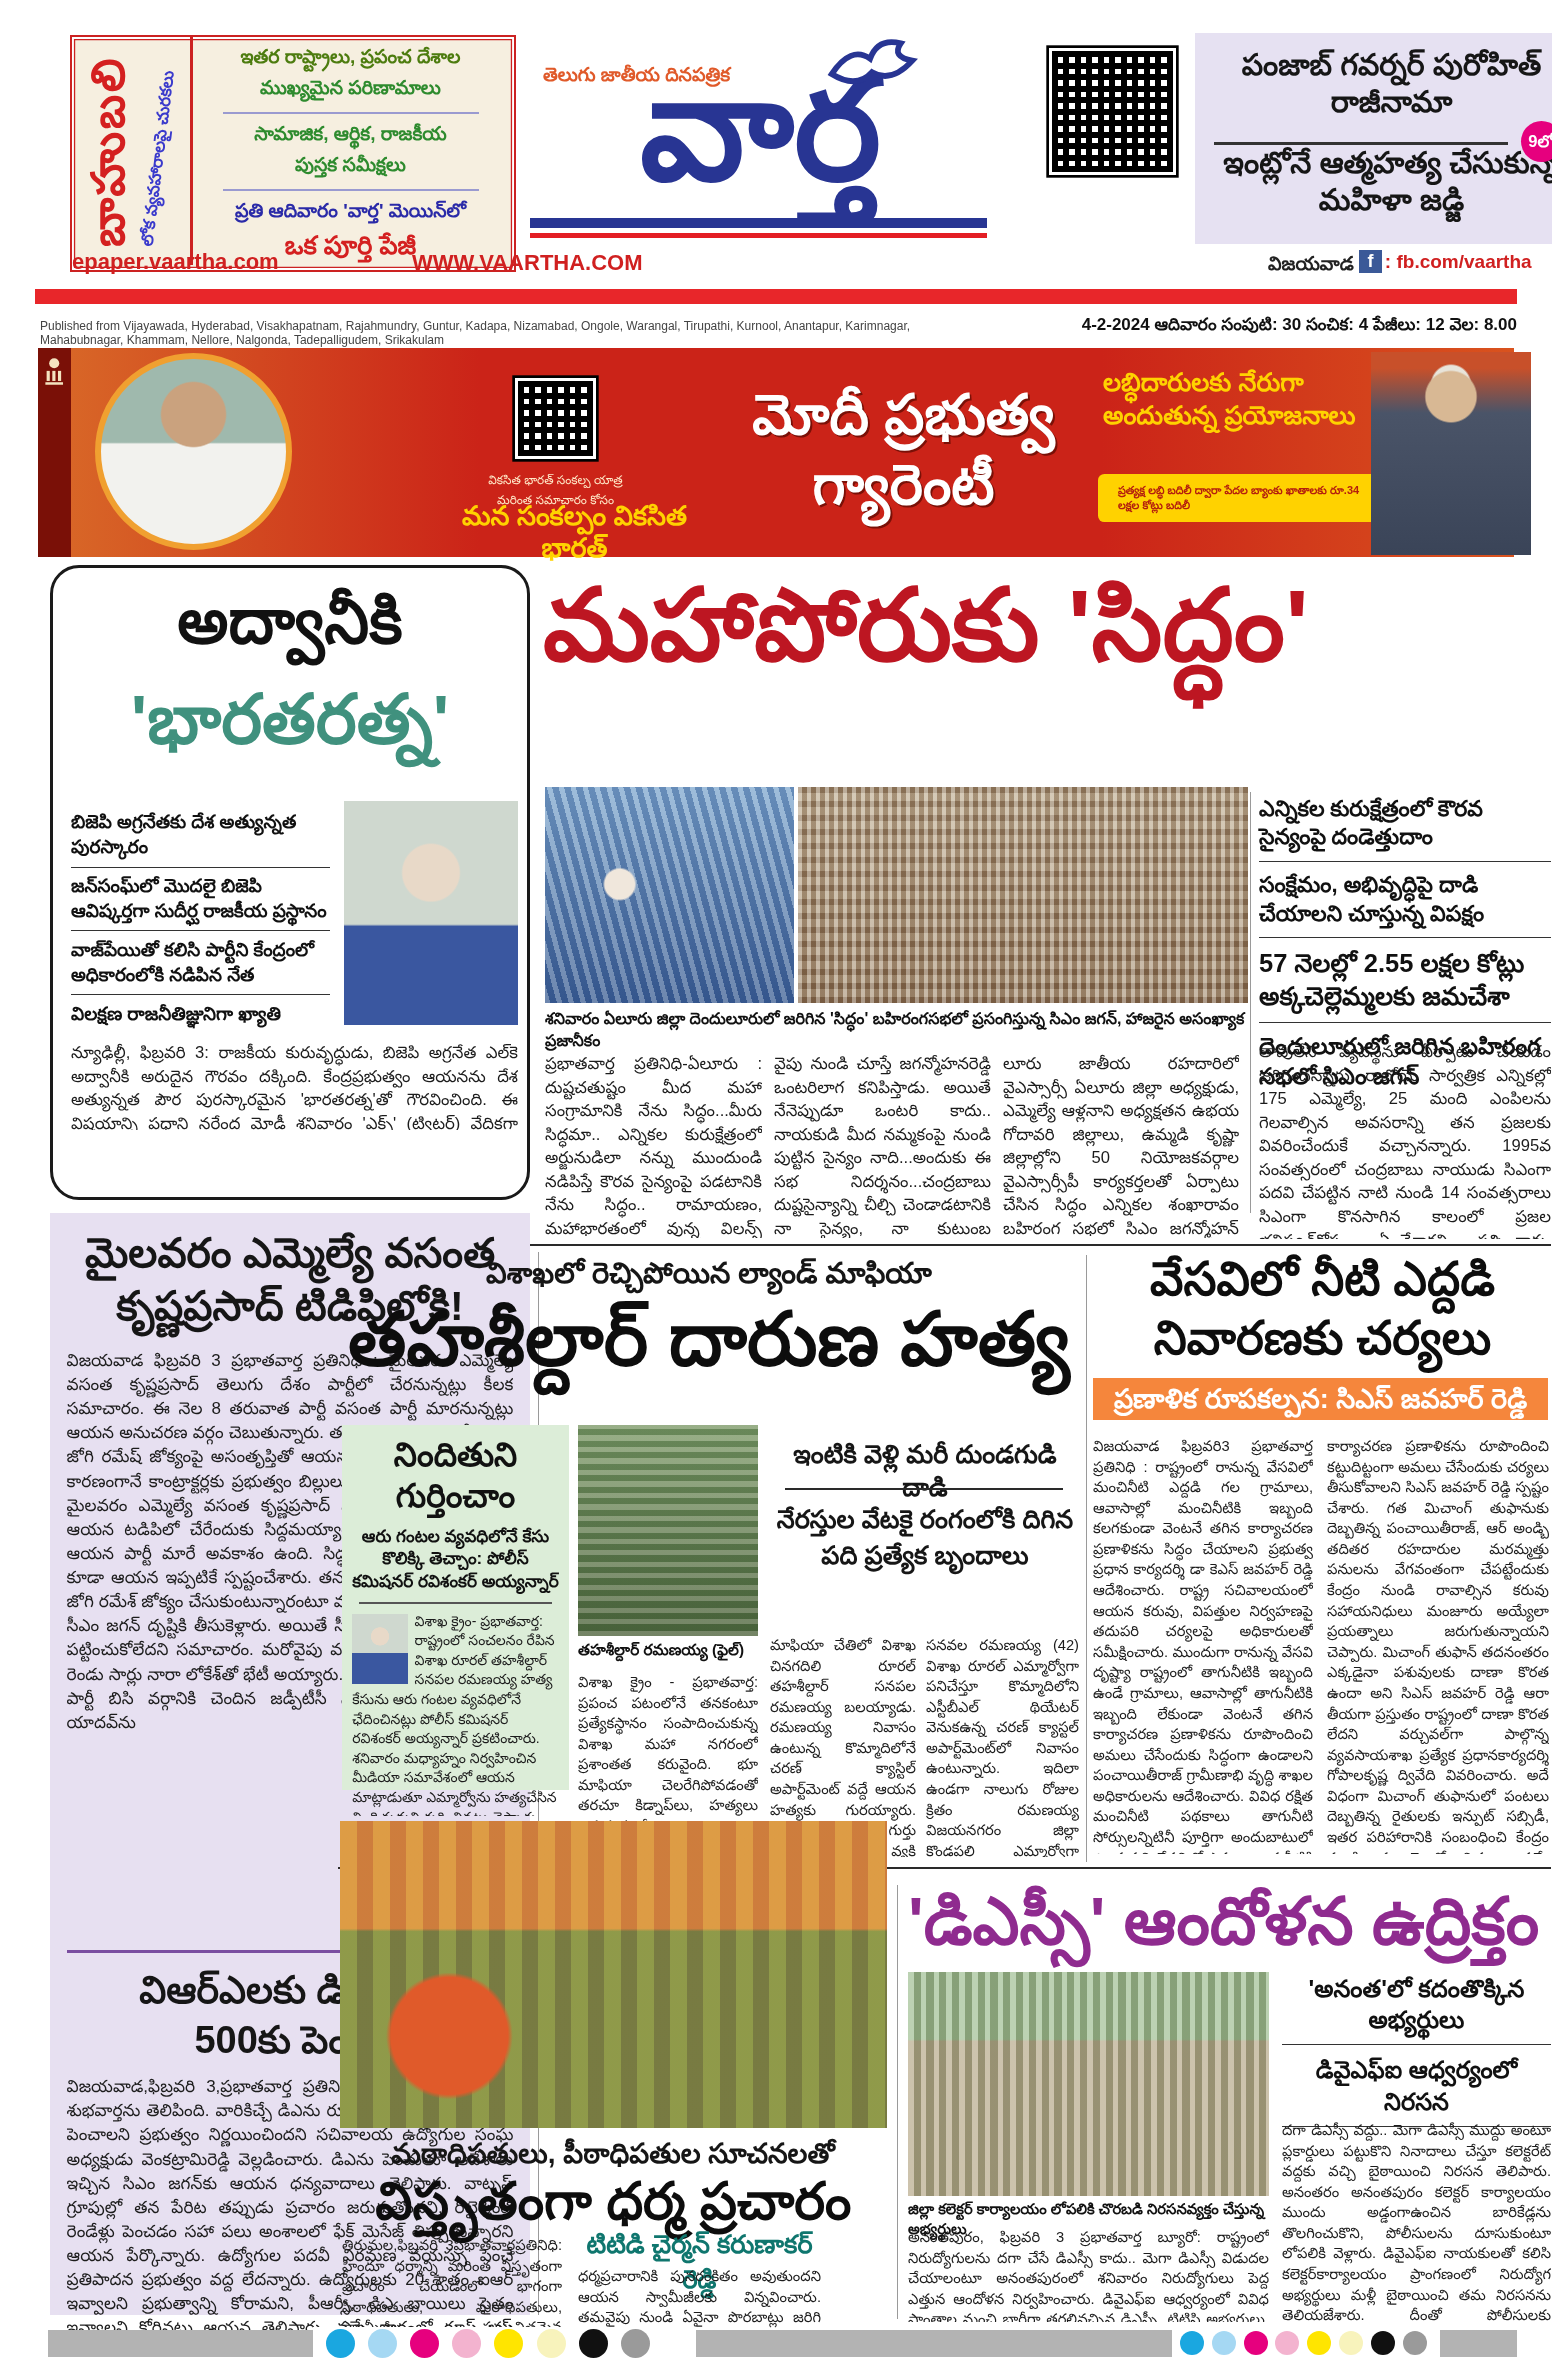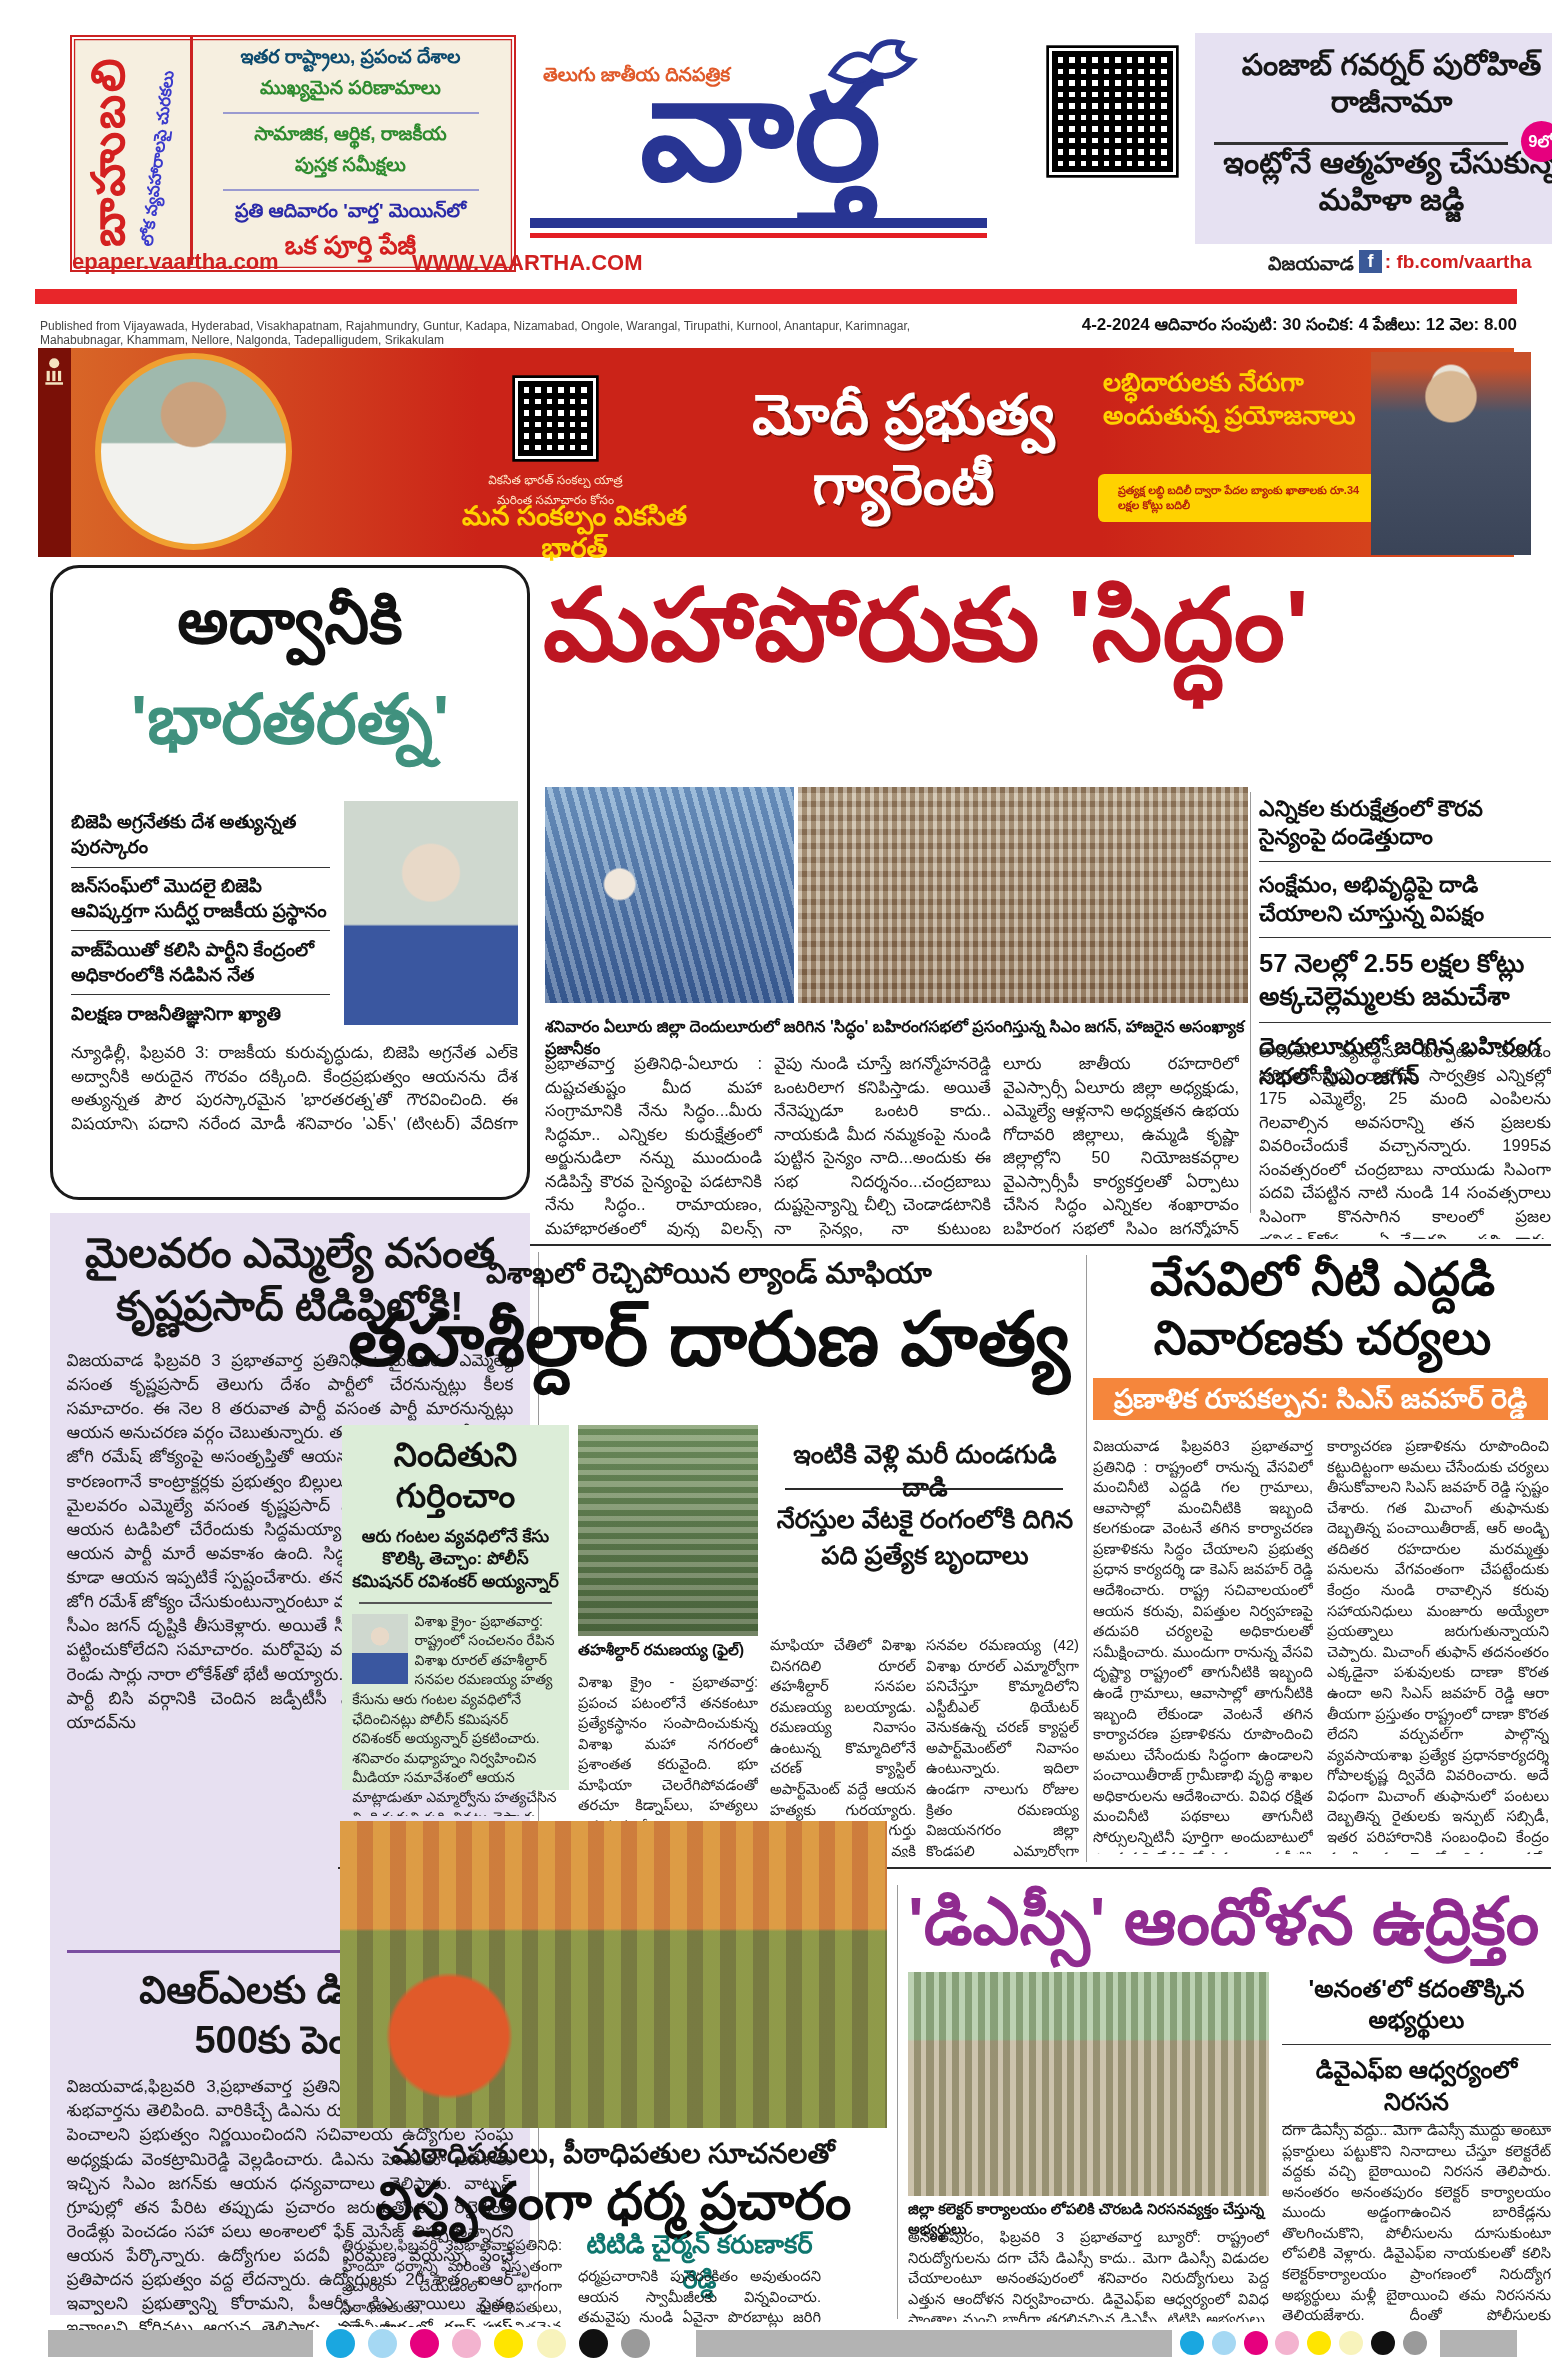--- a/index.html
+++ b/index.html
@@ -46,21 +46,21 @@
 </head>
 <body>
 
 <div id="page">
 
   <div class="abs" style="left:70px;top:35px;width:442px;height:233px;border:2.6px solid #cc2222;background:#f6efe0;box-shadow:inset 0 0 0 1.9px #fff,inset 0 0 0 3.2px #cc2222;">
     <div class="abs" style="left:5.1px;top:6.4px;width:61px;height:217px;writing-mode:vertical-rl;transform:rotate(180deg);font-size:46px;font-weight:bold;color:#d42020;text-align:center;letter-spacing:2.6px;">బాహుబలి</div>
     <div class="abs" style="left:75px;top:25.5px;width:25.5px;height:192px;writing-mode:vertical-rl;transform:rotate(187deg);font-size:16.6px;font-weight:bold;color:#3a3acc;text-align:center;">లోక వ్యవహారాలపై చురకలు</div>
     <div class="abs" style="left:118px;top:0;width:2.6px;height:228px;background:#cc2222;"></div>
     <div class="abs c" style="left:125px;top:9px;width:307px;">
-      <div style="font-size:19px;font-weight:bold;color:#0c4a6e;">ఇతర రాష్ట్రాలు, ప్రపంచ దేశాల</div>
+      <div style="font-size:19px;font-weight:bold;color:#4d7c0f;">ఇతర రాష్ట్రాలు, ప్రపంచ దేశాల</div>
       <div style="font-size:19px;font-weight:bold;color:#2e8b2e;margin-top:5.1px;">ముఖ్యమైన పరిణామాలు</div>
       <div style="height:1.9px;background:#9a9ad0;margin:9px 25.5px;"></div>
       <div style="font-size:19px;font-weight:bold;color:#2e8b2e;">సామాజిక, ఆర్థిక, రాజకీయ</div>
       <div style="font-size:19px;font-weight:bold;color:#2e8b2e;margin-top:5.1px;">పుస్తక సమీక్షలు</div>
       <div style="height:1.9px;background:#9a9ad0;margin:9px 25.5px;"></div>
       <div style="font-size:19px;font-weight:bold;color:#2a2aa8;">ప్రతి ఆదివారం 'వార్త' మెయిన్‌లో</div>
       <div style="font-size:25.5px;font-weight:bold;color:#d42020;margin-top:5.1px;">ఒక పూర్తి పేజీ</div>
     </div>
   </div>
 
@@ -147,21 +147,21 @@
 
   <div class="abs vline" style="left:1250px;top:792px;height:421px;"></div>
 
   <div class="abs" style="left:1259px;top:791px;width:292px;">
     <div style="font-size:22px;font-weight:bold;line-height:1.3;padding:3.8px 0 9px 0;border-bottom:1.9px solid #333;font-family:Liberation Serif, serif;">ఎన్నికల కురుక్షేత్రంలో కౌరవ సైన్యంపై దండెత్తుదాం</div>
     <div style="font-size:22px;font-weight:bold;line-height:1.3;padding:9px 0;border-bottom:1.9px solid #333;">సంక్షేమం, అభివృద్ధిపై దాడి చేయాలని చూస్తున్న విపక్షం</div>
     <div style="font-size:25.5px;font-weight:bold;line-height:1.3;padding:9px 0;border-bottom:1.9px solid #333;">57 నెలల్లో 2.55 లక్షల కోట్లు అక్కచెల్లెమ్మలకు జమచేశా</div>
     <div style="font-size:23px;font-weight:bold;line-height:1.3;padding:9px 0;">దెందులూరులో జరిగిన బహిరంగ సభలో సిఎం జగన్</div>
   </div>
 
-  <div class="abs cap" style="left:545px;top:1010px;width:702px;margin-top:8px;">శనివారం ఏలూరు జిల్లా దెందులూరులో జరిగిన 'సిద్ధం' బహిరంగసభలో ప్రసంగిస్తున్న సిఎం జగన్, హాజరైన అసంఖ్యాక ప్రజానీకం</div>
+  <div class="abs cap" style="left:545px;top:1010px;width:702px;">శనివారం ఏలూరు జిల్లా దెందులూరులో జరిగిన 'సిద్ధం' బహిరంగసభలో ప్రసంగిస్తున్న సిఎం జగన్, హాజరైన అసంఖ్యాక ప్రజానీకం</div>
 
   <div class="abs j body-txt clip" style="left:545px;top:1052px;width:217px;height:186px;">ప్రభాతవార్త ప్రతినిధి-ఏలూరు : దుష్టచతుష్టం మీద మహా సంగ్రామానికి నేను సిద్ధం...మీరు సిద్ధమా.. ఎన్నికల కురుక్షేత్రంలో అర్జునుడిలా నన్ను ముందుండి నడిపిస్తే కౌరవ సైన్యంపై పడటానికి నేను సిద్ధం.. రామాయణం, మహాభారతంలో వున్న విలన్స్ అందరూ చంద్రబాబు, పచ్చ మీడియా, దత్తపుత్రుడు, చంద్రబాబు కోవర్టుల రూపేనా ఇక్కడే వున్నారు...తోడేళ్లంతా ఏకమై బాణాలు పట్టుకుని సిద్ధంగా వున్నారు...ప్రతిపక్షం</div>
   <div class="abs j body-txt clip" style="left:774px;top:1052px;width:217px;height:186px;">వైపు నుండి చూస్తే జగన్మోహనరెడ్డి ఒంటరిలాగ కనిపిస్తాడు. అయితే నేనెప్పుడూ ఒంటరి కాదు.. నాయకుడి మీద నమ్మకంపై నుండి పుట్టిన సైన్యం నాది...అందుకు ఈ సభ నిదర్శనం...చంద్రబాబు దుష్టసైన్యాన్ని చీల్చి చెండాడటానికి నా సైన్యం, నా కుటుంబ సభ్యులందరూ సిద్ధమేనా అంటూ అశేష జనవాహిని కేరింతలు, హర్షధ్వానాల మధ్య సిఎం జగన్ ప్రసంగం అత్యంత ఉద్వేగపూరితంగా సాగింది. శనివారం ఏలూరు జిల్లాలోని దెందు</div>
   <div class="abs j body-txt clip" style="left:1003px;top:1052px;width:236px;height:186px;">లూరు జాతీయ రహదారిలో వైఎస్సార్సీ ఏలూరు జిల్లా అధ్యక్షుడు, ఎమ్మెల్యే ఆళ్లనాని అధ్యక్షతన ఉభయ గోదావరి జిల్లాలు, ఉమ్మడి కృష్ణా జిల్లాల్లోని 50 నియోజకవర్గాల వైఎస్సార్సీపీ కార్యకర్తలతో ఏర్పాటు చేసిన సిద్ధం ఎన్నికల శంఖారావం బహిరంగ సభలో సిఎం జగన్మోహన్ రెడ్డి పాల్గొన్నారు. ఈ సందర్భంగా సిఎం జగన్ మాట్లాడుతూ 57నెలల పరిపాలనలో లంచాలు లేకుండా విప్లవ</div>
   <div class="abs j body-txt clip" style="left:1259px;top:1040px;width:292px;height:199px;">
     <span>తావులేని వ్యవస్థను ఏర్పాటు చేయడం జరిగిందన్నారు. రాబోయే సార్వత్రిక ఎన్నికల్లో 175 ఎమ్మెల్యే, 25 మంది ఎంపిలను గెలవాల్సిన అవసరాన్ని తన ప్రజలకు వివరించేందుకే వచ్చానన్నారు. 1995వ సంవత్సరంలో చంద్రబాబు నాయుడు సిఎంగా పదవి చేపట్టిన నాటి నుండి 14 సంవత్సరాలు సిఎంగా కొనసాగిన కాలంలో ప్రజల భవిష్యత్‌కోసం ఏంచేశారని ప్రశ్నించారు. అధికారంలోకి వచ్చేందుకు ప్రక</span>
     
   </div>
 
   <div class="abs hr-dark" style="left:338px;top:1244px;width:1213px;"></div>

